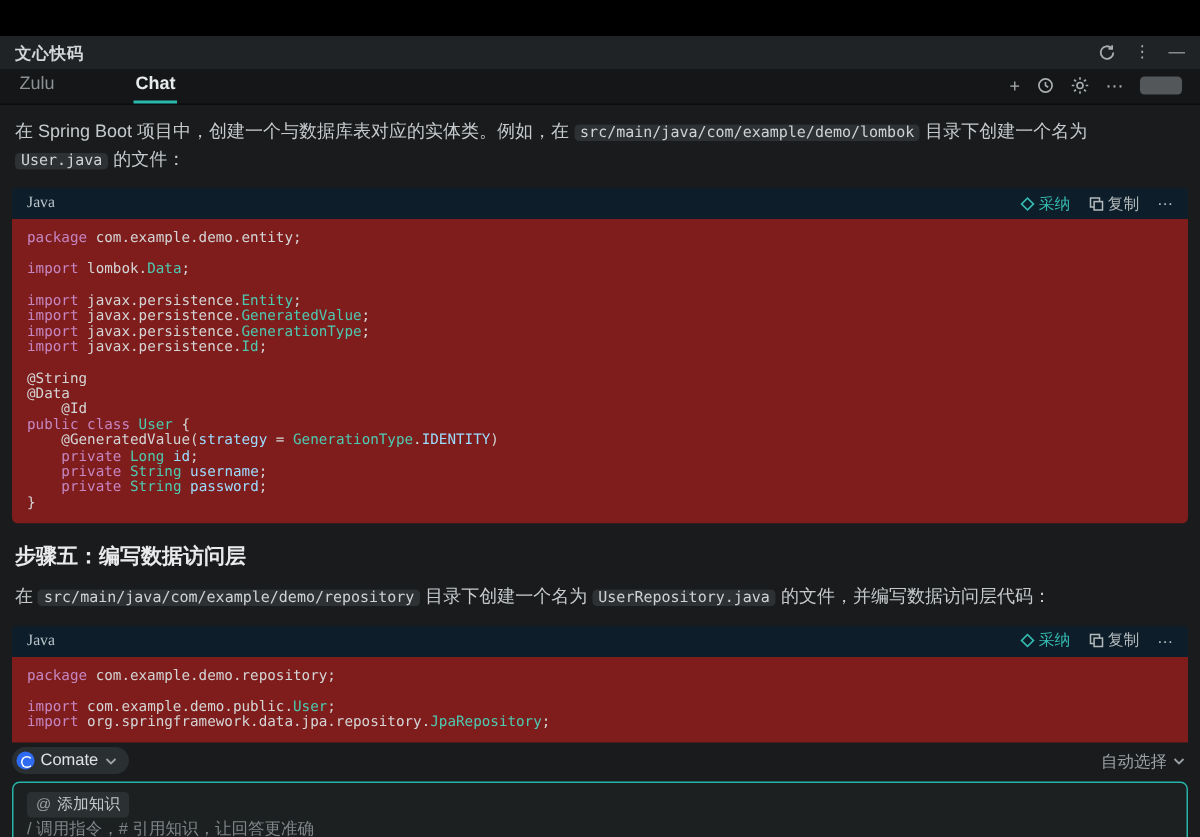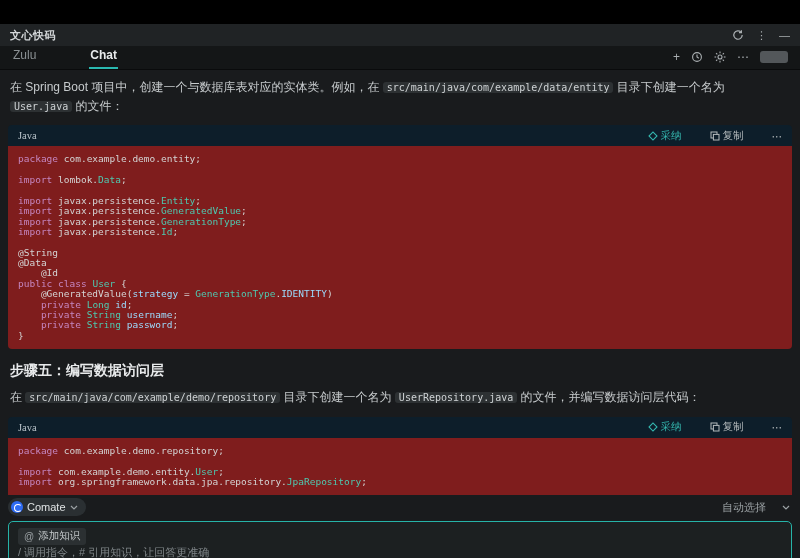--- a/index.html
+++ b/index.html
@@ -24,36 +24,36 @@
 
   
   .content { flex:1 1 auto; overflow:hidden; padding-top:6px; }
   .para { margin:2px 10px 10px; font-size:12px; line-height:1.55; color:#c6cacc; }
   .ic { background:#2d3133; color:#ced2d4; font-family:"DejaVu Sans Mono", monospace; font-size:10px; padding:0 4px; border-radius:3px; }
   .heading { margin:13px 10px 8px; font-size:14px; font-weight:bold; color:#e8eaeb; }
 
   .codeblock { margin:0 8px 12px; border-radius:4px; overflow:hidden; }
   .code-header { height:21px; background:#0d1e2a; display:flex; align-items:center; padding:0 10px;font-family:Liberation Serif, serif; }
   .code-lang { font-size:10.5px; color:#b9c3c9; }
-  .code-actions { margin-left:auto; display:flex; align-items:center; gap:28px; font-size:10.5px; color:#b4babc; }
+  .code-actions { margin-left:auto; display:flex; align-items:center; gap:12px; font-size:10.5px; color:#b4babc; }
   .code-action { display:inline-flex; align-items:center; gap:3px; cursor:pointer; }
   .code-action.adopt { color:#35b9b0; }
   .code-body { background:#7f1d1d; padding:8px 0 8px 10px; font-family:"DejaVu Sans Mono", monospace; font-size:9.5px; line-height:10.4px; }
   .cl { height:10.4px; white-space:pre; }
   .tk-k { color:#c586c0; }
   .tk-t { color:#4ec9b0; }
   .tk-v { color:#9cdcfe; }
   .tk-p { color:#d4d4d4; }
 
   
   .composer-top { flex:0 0 auto; display:flex; align-items:center; padding:3px 10px 5px 8px;justify-content:flex-end; }
   .model-pill { display:inline-flex; align-items:center; gap:4px; background:#2a2f32; border-radius:10px; height:18px; padding:0 8px 0 3px; font-size:11px; color:#dfe3e4; cursor:pointer; }
   .comate-logo { width:12px; height:12px; border-radius:50%; background:#2e6bf2; position:relative; display:inline-block; }
   .comate-logo::after { content:""; position:absolute; left:3px; top:3px; width:6px; height:6px; border-radius:50%; border:1.5px solid #fff; border-right-color:transparent; }
-  .mode-select { margin-left:auto; display:inline-flex; align-items:center; gap:16px; font-size:11px; color:#9ba1a4; cursor:pointer; }
+  .mode-select { margin-left:auto; display:inline-flex; align-items:center; gap:4px; font-size:11px; color:#9ba1a4; cursor:pointer; }
 
   .inputbox { flex:0 0 auto; margin:0 8px 12px; height:49px; border:1px solid #26b3a8; border-radius:5px; background:#1c2021; padding:6px 9px 5px; display:flex; flex-direction:column; justify-content:space-between; cursor:text; }
   .chip { align-self:flex-start; display:inline-flex; align-items:center; gap:4px; background:#2b3032; border-radius:3px; padding:1px 6px 2px; font-size:10.5px; color:#c3c8ca; cursor:pointer; }
   .at-glyph { font-size:10px; color:#9aa0a3; }
   .ph { font-size:11px; color:#7f8588; }
   .input-bottom { display:flex; align-items:center; }
   .hint { font-size:11px; color:#5d6467; }
   .ib-right { margin-left:auto; display:inline-flex; align-items:center; gap:8px; }
   .enter-btn { width:24px; height:15px; background:#33383a; border-radius:3px; display:inline-flex; align-items:center; justify-content:center; cursor:pointer; }
   svg { display:block; }
@@ -102,21 +102,21 @@
               <line x1="8.7" y1="3.3" x2="9.9" y2="2.1"></line>
             </g>
           </svg>
       </span>
       <span class="icon-btn glyph">⋯</span>
       <span class="blank-pill"></span>
     </span>
   </div>
 
   <div class="content">
-    <p class="para"><span>在 Spring Boot 项目中，创建一个与数据库表对应的实体类。例如，在 </span><span class="ic">src/main/java/com/example/data/entity</span><span> 目录下创建一个名为 </span><span class="ic">User.java</span><span> 的文件：</span></p>
+    <p class="para"><span>在 Spring Boot 项目中，创建一个与数据库表对应的实体类。例如，在 </span><span class="ic">src/main/java/com/example/demo/lombok</span><span> 目录下创建一个名为 </span><span class="ic">User.java</span><span> 的文件：</span></p>
 
     <div class="codeblock">
       <div class="code-header">
         <span class="code-lang">Java</span>
         <span class="code-actions">
           <span class="code-action adopt">
             <svg width="10" height="10" viewBox="0 0 10 10">
                 <rect x="2.2" y="2.2" width="5.6" height="5.6" fill="none" stroke="#35b9b0" stroke-width="1.1" transform="rotate(45 5 5)"></rect>
               </svg>
             <span>采纳</span>
@@ -172,21 +172,21 @@
                 <rect x="3.4" y="3.4" width="5.6" height="5.6" fill="#0d1e2a" stroke="#b4babc" stroke-width="1"></rect>
               </svg>
             <span>复制</span>
           </span>
           <span class="code-action">⋯</span>
         </span>
       </div>
       <div class="code-body">
           <div class="cl"><span class="tk-k">package</span><span class="tk-p"> com.example.demo.repository;</span></div>
           <div class="cl">&nbsp;</div>
-          <div class="cl"><span class="tk-k">import</span><span class="tk-p"> com.example.demo.entity.</span><span class="tk-t">User</span><span class="tk-p">;</span></div>
+          <div class="cl"><span class="tk-k">import</span><span class="tk-p"> com.example.demo.public.</span><span class="tk-t">User</span><span class="tk-p">;</span></div>
           <div class="cl"><span class="tk-k">import</span><span class="tk-p"> org.springframework.data.jpa.repository.</span><span class="tk-t">JpaRepository</span><span class="tk-p">;</span></div>
           <div class="cl">&nbsp;</div>
         </div>
     </div>
   </div>
 
   <div class="composer-top">
     <span class="model-pill">
       <span class="comate-logo"></span>
       <span>Comate</span>

